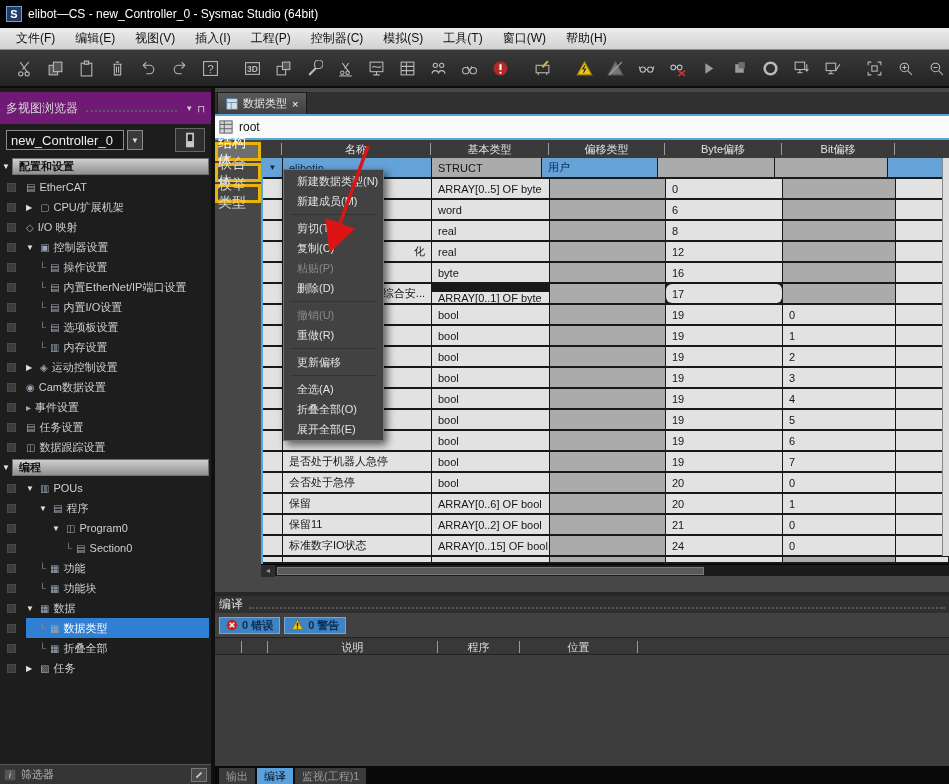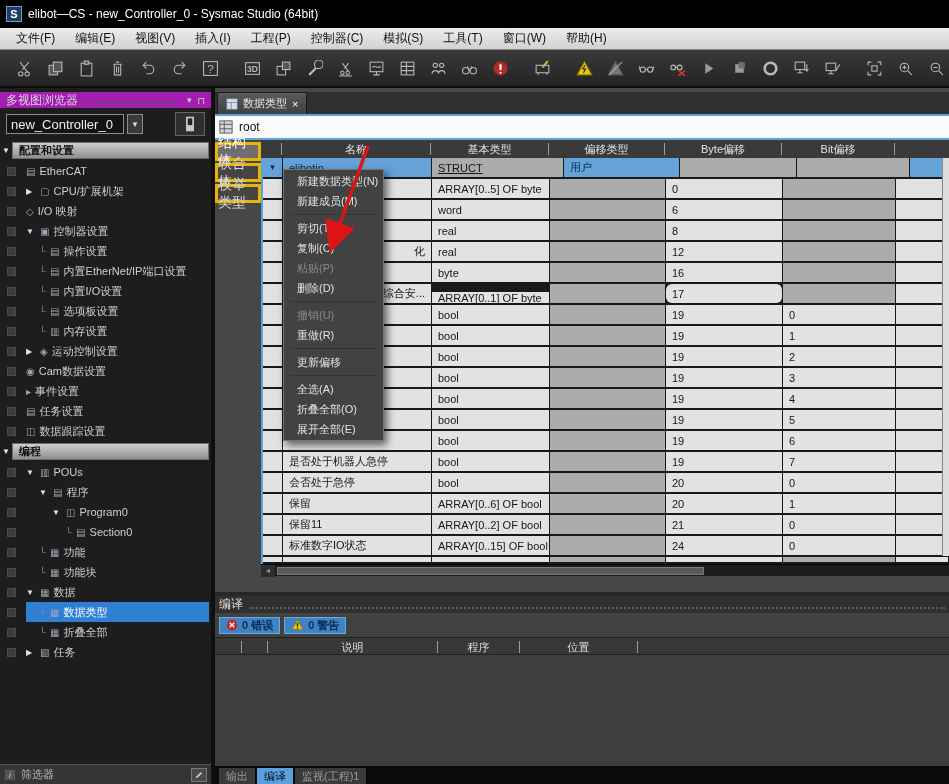--- a/index.html
+++ b/index.html
@@ -20,21 +20,21 @@
   .tsep{width:3px;height:28px;background:linear-gradient(90deg,#555,#111);border-radius:2px;margin:0 1px;}
   .ticon{width:22px;height:22px;display:flex;align-items:center;justify-content:center;}
   .ticon svg{width:17px;height:17px;}
 
   
   .main{display:flex;height:696px;background:#2a2a2a;}
   .sidebar{width:215px;background:#1d1d1d;display:flex;flex-direction:column;border-right:4px solid #101010;padding-top:4px;}
   .editor{flex:1;display:flex;flex-direction:column;background:#474747;padding-top:4px;}
 
   
-  .sb-head{height:16px;display:flex;align-items:center;background:#a21caf;color:#d8d8d8;font-size:12px;padding:0 6px;gap:4px;}
+  .sb-head{height:32px;display:flex;align-items:center;background:#701a75;color:#d8d8d8;font-size:12px;padding:0 6px;gap:4px;}
   .sb-head .leader{flex:1;border-bottom:2px dotted #5a5a5a;height:8px;margin:0 4px;}
   .sb-ctrl{height:32px;display:flex;align-items:center;padding:4px 6px;gap:4px;}
   .ctrl-select{width:118px;height:20px;background:#141414;border:1px solid #8a8a8a;color:#eee;font-size:13px;display:flex;align-items:center;padding:0 4px;}
   .ctrl-btn{width:16px;height:20px;background:#3a3a3a;border:1px solid #8a8a8a;color:#ddd;font-size:8px;display:flex;align-items:center;justify-content:center;margin-left:-1px;}
   .ctrl-chip{margin-left:auto;width:30px;height:24px;background:#2e2e2e;border:1px solid #666;display:flex;align-items:center;justify-content:center;}
   .tree{flex:1;overflow:hidden;position:relative;font-size:11px;}
   .secbar{height:17px;display:flex;align-items:center;margin:2px 2px 2px 0;}
   .secbar .exp{width:12px;color:#e8e8e8;font-size:8px;text-align:center;}
   .secbar .bar{flex:1;height:17px;background:linear-gradient(#cfcfcf,#8f8f8f);color:#101010;font-weight:bold;display:flex;align-items:center;padding:0 6px;border:1px solid #6e6e6e;}
   .trow{height:20px;display:flex;align-items:center;color:#cfcfcf;position:relative;}
@@ -582,21 +582,21 @@
               <div class="hc" style="width: 118px;">基本类型</div>
               <div class="hc" style="width: 116px;">偏移类型</div>
               <div class="hc" style="width: 117px;">Byte偏移</div>
               <div class="hc" style="width: 113px;">Bit偏移</div>
               <div class="hc" style="flex: 1 1 0%;"></div>
             </div>
           <div class="gbody" id="gbody">
               <div class="grow">
                 <div class="c bl" style="width: 20px; font-size: 8px; justify-content: center;">▼</div>
                 <div class="c bl" style="width: 149px;">elibotin</div>
-                <div class="c gr" style="width: 132px; text-decoration: underline;">STRUCT</div>
+                <div class="c gr" style="width: 110px;">STRUCT</div>
                 <div class="c bl" style="width: 116px;">用户</div>
                 <div class="c gr" style="width: 117px;"></div>
                 <div class="c gr" style="width: 113px;"></div>
                 <div class="c bl" style="flex: 1 1 0%;"></div>
               </div>
               <div class="grow">
                 <div class="c lt" style="width: 20px;"></div>
                 <div class="c lt" style="width: 149px;"></div>
                 <div class="c lt" style="width: 118px;">ARRAY[0..5] OF byte</div>
                 <div class="c gr" style="width: 116px;"></div>

